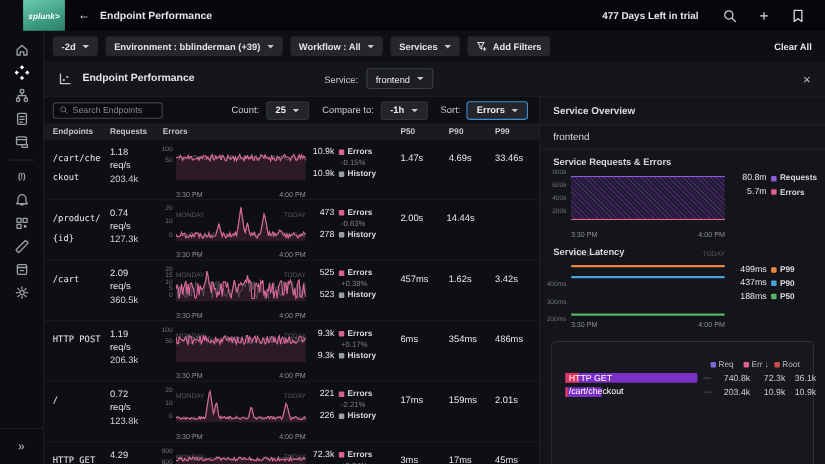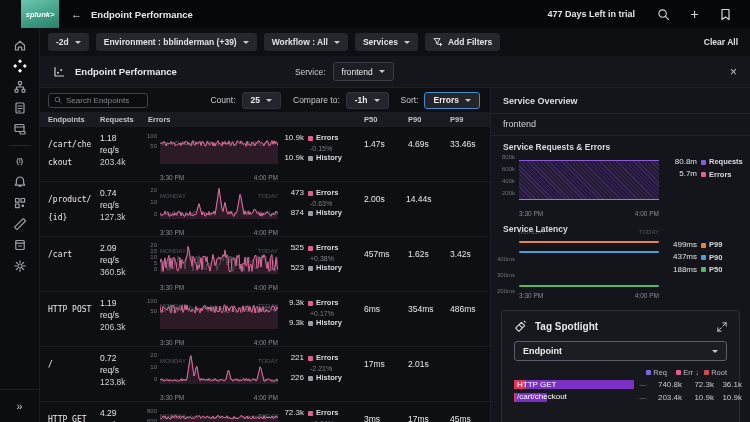--- a/index.html
+++ b/index.html
@@ -383,21 +383,21 @@
       </div>
     </div>
     <div class="col-leg">
       <div class="lrow">
               <span class="lval v-err">473</span>
               <span class="sq sq-err"></span>
               <span class="llab l-err">Errors</span>
             </div>
       <div class="ldelta">-0.63%</div>
       <div class="lrow">
-              <span class="lval v-hist">874</span>
+              <span class="lval v-hist">278</span>
               <span class="sq sq-hist"></span>
               <span class="llab l-hist">History</span>
             </div>
     </div>
     <div class="col-p90"><span class="pval">2.00s</span></div>
     <div class="col-p99"><span class="pval">14.44s</span></div>
   </div>
 
   <div class="trow">
     <div class="col-name"><span class="ep-name">/cart</span></div>
@@ -512,20 +512,21 @@
               <span class="llab l-err">Errors</span>
             </div>
       <div class="ldelta">-2.21%</div>
       <div class="lrow">
               <span class="lval v-hist">226</span>
               <span class="sq sq-hist"></span>
               <span class="llab l-hist">History</span>
             </div>
     </div>
     <div class="col-p50"><span class="pval">17ms</span></div>
+    <div class="col-p90"><span class="pval">159ms</span></div>
     <div class="col-p99"><span class="pval">2.01s</span></div>
   </div>
 
   <div class="trow">
     <div class="col-name"><span class="ep-name">HTTP GET</span></div>
     <div class="col-req">
       <div class="req-rate">4.29</div>
       <div class="req-unit">req/s</div>
       <div class="req-total"></div>
     </div>
@@ -619,38 +620,20 @@
           <span class="llab">P90</span>
         </div>
       <div class="lrow">
           <span class="lval">188ms</span>
           <span class="sq sq-p50"></span>
           <span class="llab">P50</span>
         </div>
     </div>
 
     <div class="spot-card">
-      <div class="spot-head">
-        <span style="color:#d6d8dc; display:flex;">
-          <svg width="13" height="13" viewBox="0 0 14 14">
-              <path class="st" d="M5.5 5 8 2.5l3.5 3.5L9 8.5zM5.5 5 1.8 8.7l3.5 3.5L9 8.5"></path>
-              <path class="st" d="M11 1.2l1 1"></path>
-            </svg>
-        </span>
-        <span class="spot-title">Tag Spotlight</span>
-        <span class="spot-expand">
-          <svg width="10" height="10" viewBox="0 0 12 12">
-              <path class="st" d="M7 5 11 1M7 1h4v4M5 7 1 11M1 7v4h4"></path>
-            </svg>
-        </span>
-      </div>
-      <div class="spot-dd">
-        <span class="spot-dd-val">Endpoint</span>
-        <span class="caret"></span>
-      </div>
       <div class="spot-cols">
         <span class="spot-colzone"></span>
         <span class="sc sc-req">
             <span class="sh-sq sh-req"></span>
             <span>Req</span>
           </span>
         <span class="sc sc-err">
             <span class="sh-sq sh-err"></span>
             <span>Err ↓</span>
           </span>

